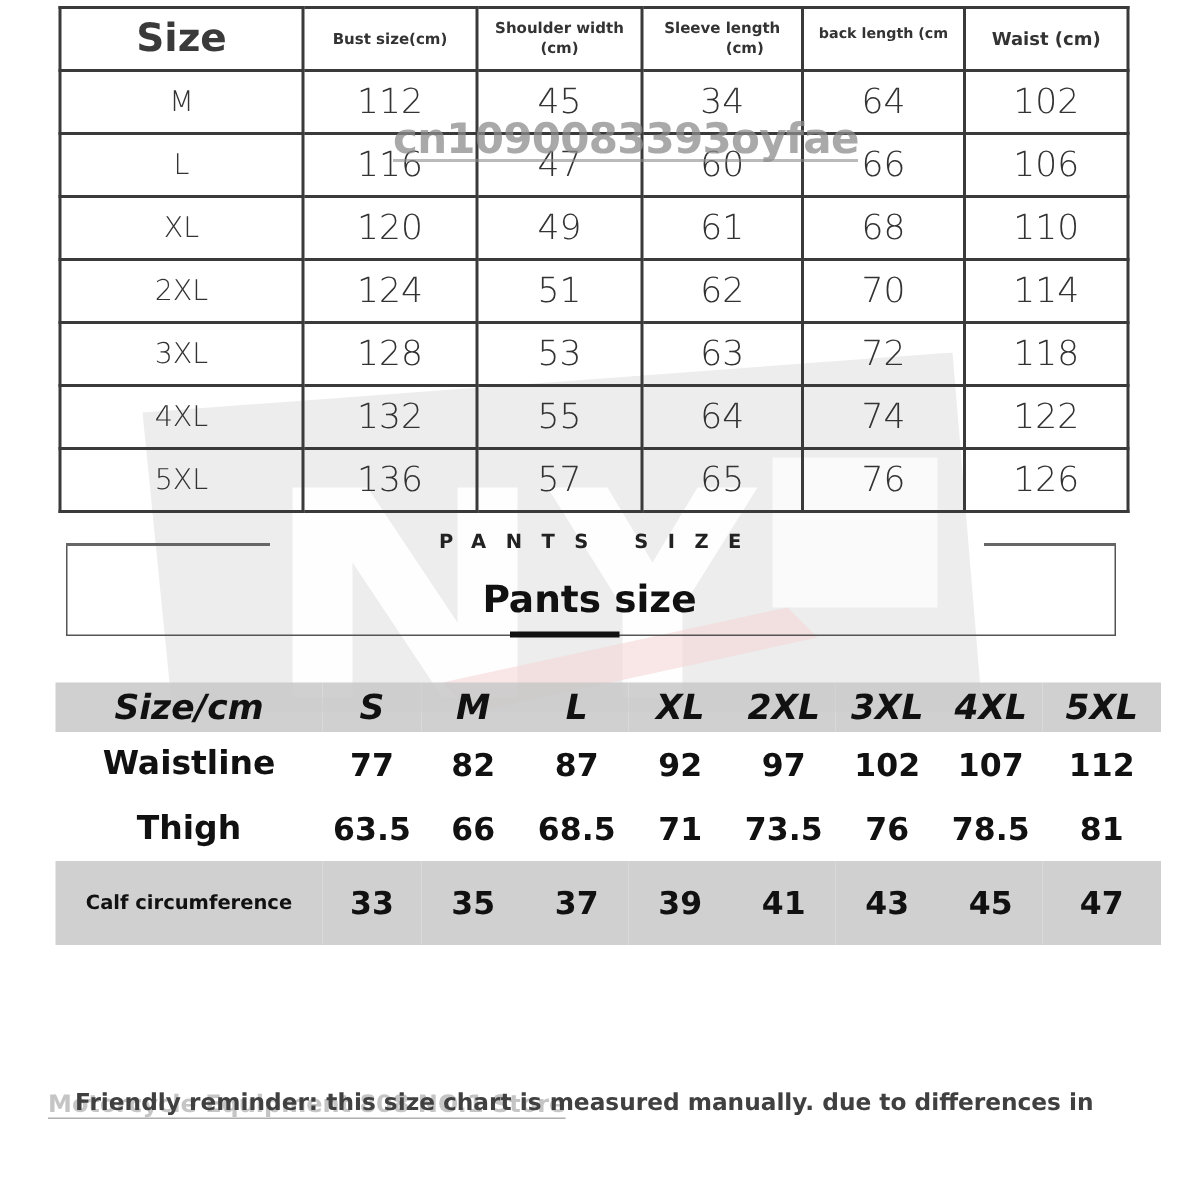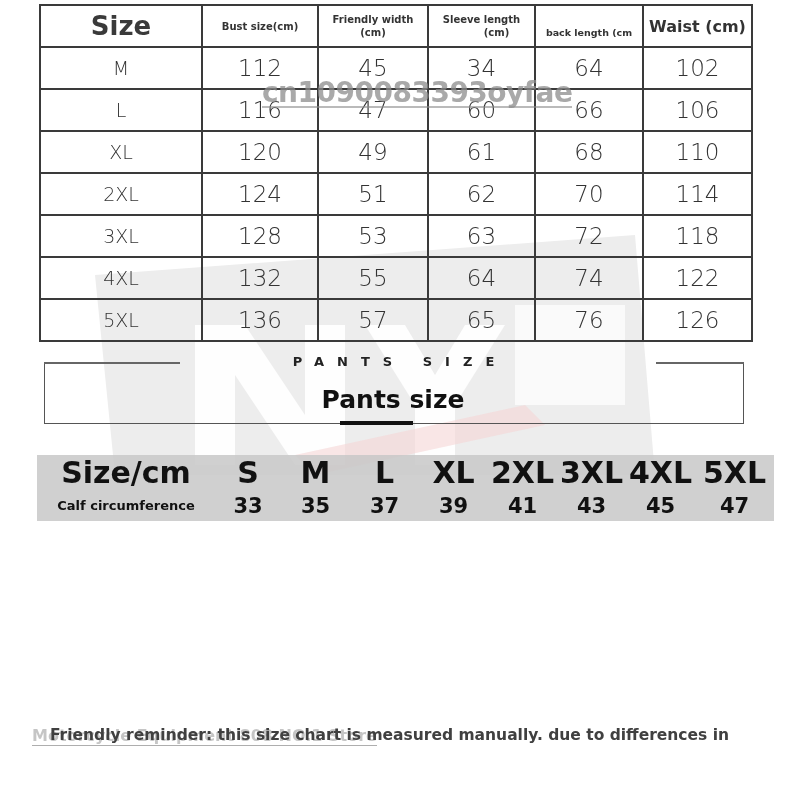--- a/index.html
+++ b/index.html
@@ -17,21 +17,21 @@
       position: absolute; left: 39px; top: 4px; width: 714px;
       border-collapse: collapse; z-index: 1; table-layout: fixed;
     }
     .top-table td, .top-table th {
       border: 2px solid #3a3a3a; text-align: center; vertical-align: middle;
       font-weight: normal; height: 42px; padding: 0;
     }
     .top-table tr.hdr th { height: 42px; }
     .top-table th.size-h { font-family: "DejaVu Sans", sans-serif; font-weight: bold; font-size: 26px; color: #3a3a3a; text-align: center; }
     .top-table th.small-h { font-family: "DejaVu Sans", sans-serif; font-weight: bold; font-size: 10px; line-height: 13px; color: #333; }
-    .top-table th.waist-h { font-family: "DejaVu Sans", sans-serif; font-weight: bold; font-size: 16px; color: #333; }
+    .top-table th.waist-h { font-family: "DejaVu Sans", sans-serif; font-weight: bold; font-size: 12px; color: #333; }
     .top-table td { font-family: "DejaVu Sans", sans-serif; font-size: 23px; color: #333; font-weight: 300; }
     .top-table td.sz { font-size: 19px; }
 
     .watermark-code {
       position: absolute; left: 262px; top: 80px; z-index: 3;
       font-family: "DejaVu Sans", sans-serif; font-weight: bold; font-size: 28px;
       color: rgba(140,140,140,0.75); letter-spacing: -0.5px; pointer-events: none;
       border-bottom: 2px solid rgba(140,140,140,0.6); line-height: 26px;
     }
 
@@ -58,25 +58,25 @@
     .pants-table {
       position: absolute; left: 37px; top: 455px; width: 717px; z-index: 1;
       border-collapse: collapse; table-layout: fixed;
     }
     .pants-table td {
       text-align: center; vertical-align: middle; padding: 0;
       font-family: "DejaVu Sans", sans-serif; font-weight: bold; font-size: 21px; color: #111;
       height: 43px;
     }
     .pants-table tr.shade td { background: rgba(200,200,200,0.85); }
-    .pants-table tr.hdr td { font-size: 30px; height: 33px; }
+    .pants-table tr.hdr td { font-size: 23px; height: 33px; font-style: italic; }
     .pants-table td.label { font-size: 22px; }
     .pants-table td.label.sm { font-size: 13px; }
     .pants-table td.label.xs { font-size: 13px; line-height: 18px; }
-    .pants-table tr.tall td { height: 31px; }
+    .pants-table tr.tall td { height: 56px; }
     .pants-table tr.last td { border-bottom: 2px solid #555; height: 50px; }
 
     
     .reminder {
       position: absolute; left: 50px; top: 724px; width: 700px; z-index: 2;
       font-family: "DejaVu Sans", sans-serif; font-weight: bold;
       font-size: 15.5px; line-height: 22px; color: #404040;
     }
     .footer-watermark {
       position: absolute; left: 32px; top: 726px; z-index: 1;
@@ -103,28 +103,28 @@
       <col style="width:110px">
     <col style="width:107px">
       <col style="width:108px">
       <col style="width:109px">
   </colgroup>
   <tbody>
       <tr class="hdr">
     <th class="size-h">Size</th>
     <th class="small-h">Bust size(cm)</th>
     <th class="small-h">
-      <div>Friendly width</div>
+      <div>Shoulder width</div>
       <div>(cm)</div>
     </th>
     <th class="small-h">
       <div>Sleeve length</div>
       <div style="padding-left:30px">(cm)</div>
     </th>
-    <th class="small-h" style="font-size:9.5px;vertical-align:top;padding-top:20px">back length (cm</th>
+    <th class="small-h" style="font-size:9.5px;vertical-align:top;padding-top:10px">back length (cm</th>
     <th class="waist-h">Waist (cm)</th>
   </tr>
   <tr>
     <td class="sz">M</td>
     <td>112</td>
     <td>45</td>
     <td>34</td>
     <td>64</td>
     <td>102</td>
   </tr>
@@ -206,20 +206,42 @@
     <td class="label">Size/cm</td>
     <td>S</td>
     <td>M</td>
     <td>L</td>
     <td>XL</td>
     <td>2XL</td>
     <td>3XL</td>
     <td>4XL</td>
     <td>5XL</td>
   </tr>
+  <tr>
+    <td class="label">Waistline</td>
+    <td>77</td>
+    <td>82</td>
+    <td>87</td>
+    <td>92</td>
+    <td>97</td>
+    <td>102</td>
+    <td>107</td>
+    <td>112</td>
+  </tr>
+  <tr>
+    <td class="label">Thigh</td>
+    <td>63.5</td>
+    <td>66</td>
+    <td>68.5</td>
+    <td>71</td>
+    <td>73.5</td>
+    <td>76</td>
+    <td>78.5</td>
+    <td>81</td>
+  </tr>
   <tr class="shade tall">
     <td class="label sm">Calf circumference</td>
     <td>33</td>
     <td>35</td>
     <td>37</td>
     <td>39</td>
     <td>41</td>
     <td>43</td>
     <td>45</td>
     <td>47</td>

